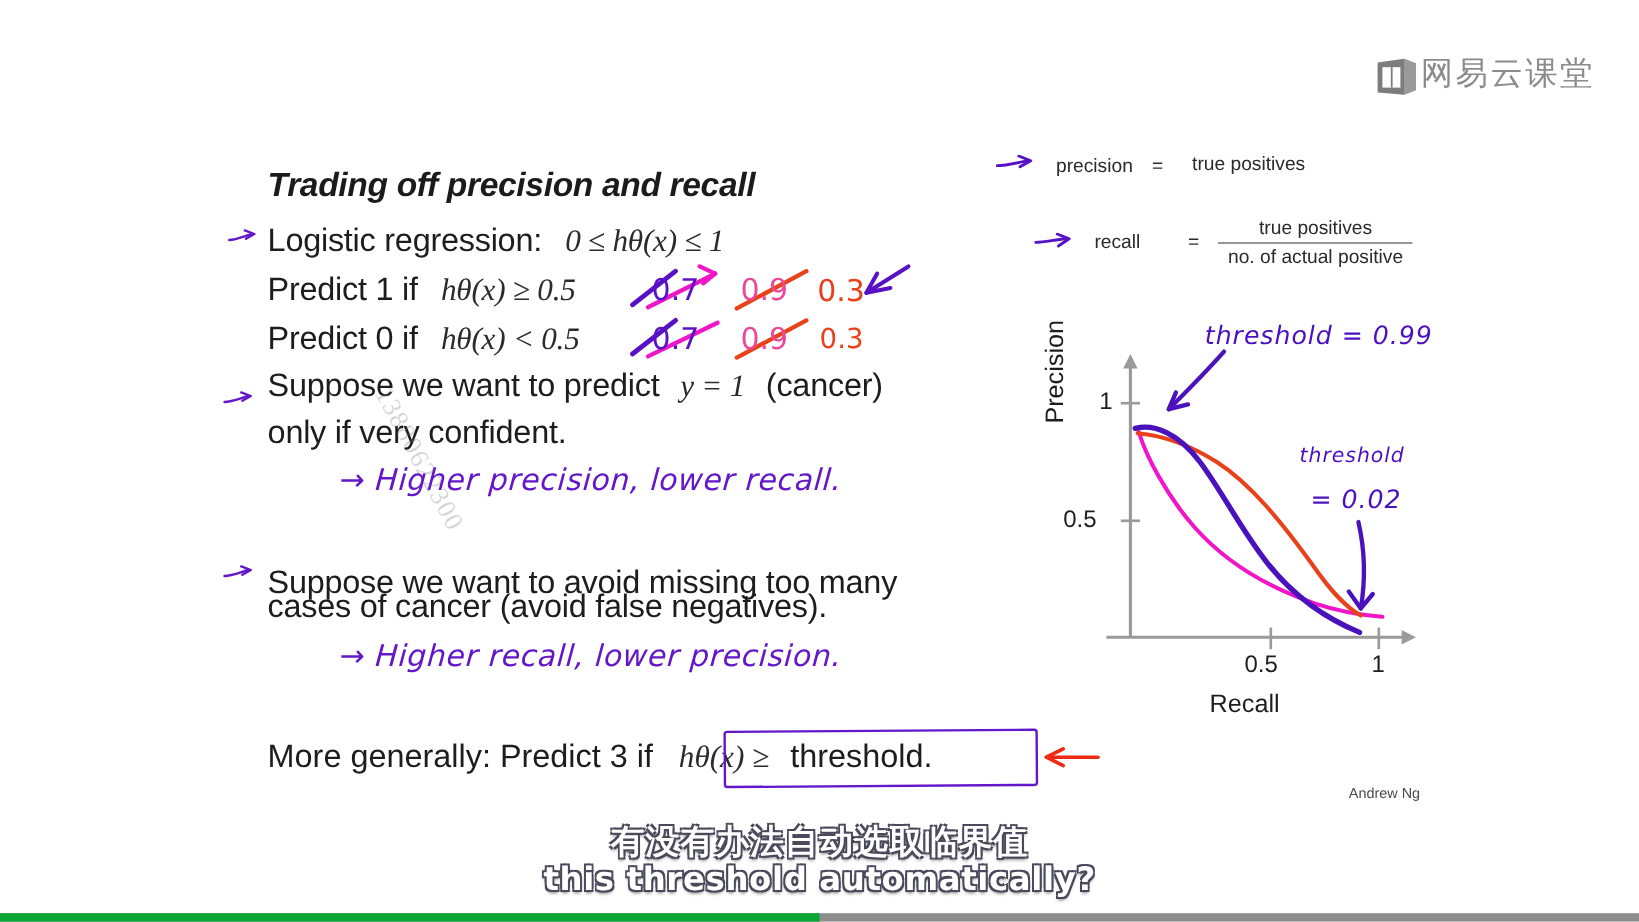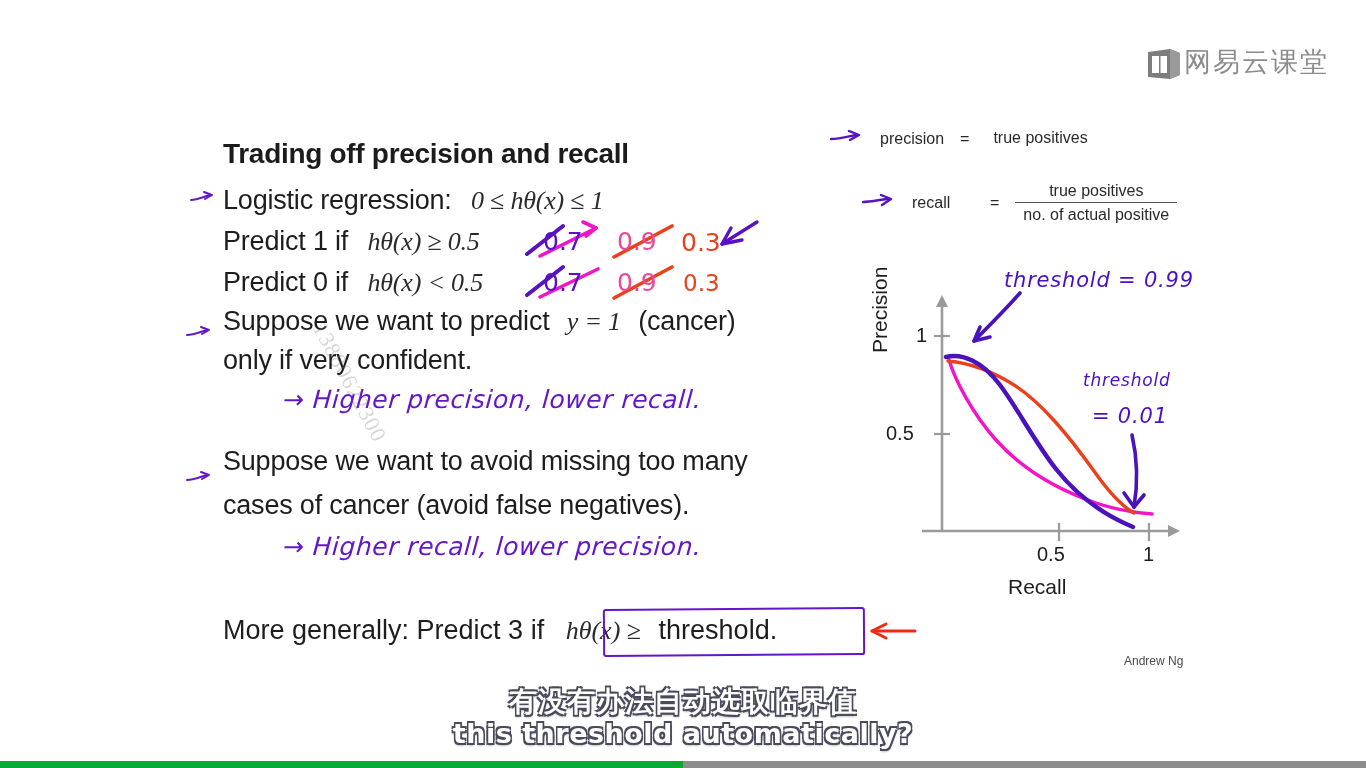--- a/index.html
+++ b/index.html
@@ -39,20 +39,21 @@
 
   
   .slide-title {
     position: absolute;
     left: 223px;
     top: 138px;
     font-size: 28px;
     font-weight: bold;
     color: #1b1b1b;
     letter-spacing: -0.3px;
+    font-style: italic;
   }
 
   .body-line {
     position: absolute;
     font-size: 27px;
     color: #1d1d1d;
     white-space: nowrap;
     letter-spacing: -0.2px;
   }
   .math {
@@ -323,21 +324,21 @@
 <div id="watermark">13880622300</div>
 
 <div class="hw-note" style="left:283px; top:385px;">→ Higher precision, lower recall.</div>
 
 <div style="position:absolute; left:186px; top:470px;">
   <svg width="28" height="16" viewBox="0 0 28 16">
       <path d="M1 10 C7 10, 14 7, 21 5" stroke="#6317c9" stroke-width="2" fill="none" stroke-linecap="round"></path>
       <path d="M15 2 L23 5 L16 9" stroke="#6317c9" stroke-width="2" fill="none" stroke-linecap="round" stroke-linejoin="round"></path>
     </svg>
 </div>
-<div class="body-line" style="left:223px; top:446px;">Suppose we want to avoid missing too many</div>
+<div class="body-line" style="left:223px; top:470px;">Suppose we want to avoid missing too many</div>
 <div class="body-line" style="left:223px; top:490px;">cases of cancer (avoid false negatives).</div>
 
 <div class="hw-note" style="left:283px; top:532px;">→ Higher recall, lower precision.</div>
 
 <div id="chart">
   <svg width="300" height="320" viewBox="0 0 300 320" xmlns="http://www.w3.org/2000/svg">
 
     <line x1="42" y1="14" x2="42" y2="246" stroke="#9a9a9a" stroke-width="2.6"></line>
     <path d="M42 10 L36 22 L48 22 Z" fill="#9a9a9a"></path>
 
@@ -367,21 +368,21 @@
   <div class="axis-label" style="left:108px; top:290px;">Recall</div>
 
   <div class="tick-label" style="left:16px; top:39px;">1</div>
   <div class="tick-label" style="left:-14px; top:137px;">0.5</div>
   <div class="tick-label" style="left:137px; top:258px;">0.5</div>
   <div class="tick-label" style="left:243px; top:258px;">1</div>
 </div>
 
 <div class="hw-small" style="left:1004px; top:268px; font-size:21px;">threshold = 0.99</div>
 <div class="hw-small" style="left:1083px; top:370px; font-size:17px;">threshold</div>
-<div class="hw-small" style="left:1092px; top:404px; font-size:21px;">= 0.01</div>
+<div class="hw-small" style="left:1092px; top:404px; font-size:21px;">= 0.02</div>
 
 <div id="more-generally">
   <span>More generally: Predict 3 if</span>
   <span class="math" style="margin-left:14px;">hθ(x) ≥</span>
   <span style="margin-left:10px;">threshold.</span>
 </div>
 <div id="threshold-box"></div>
 
 <div id="signature">Andrew Ng</div>
 

